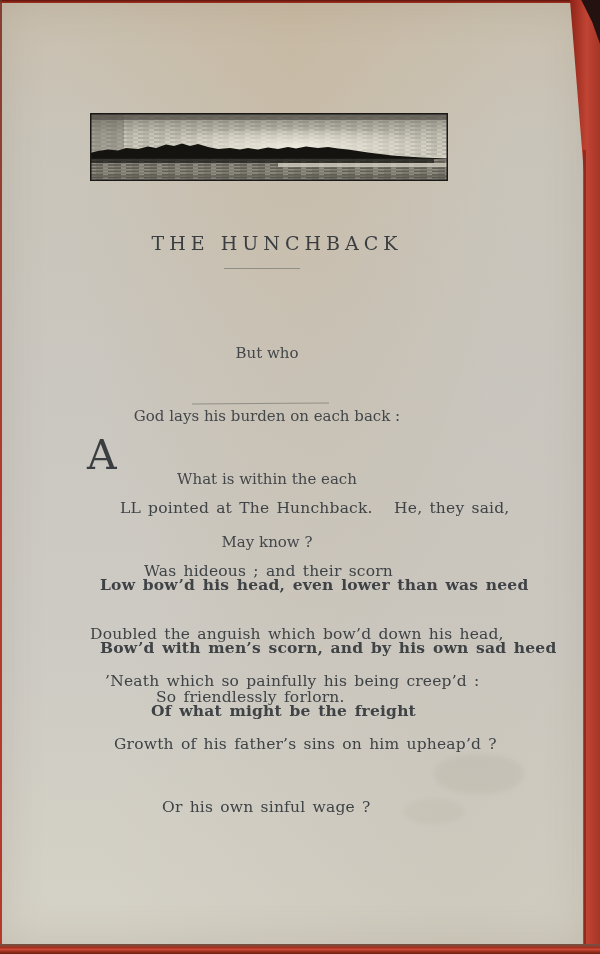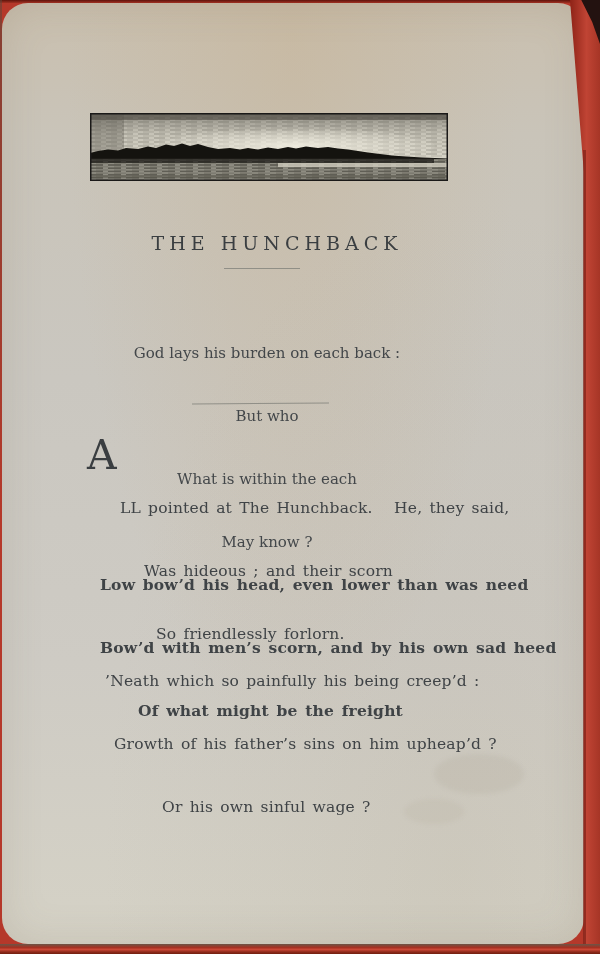--- a/index.html
+++ b/index.html
@@ -9,21 +9,20 @@
     font-family:"DejaVu Serif","Liberation Serif",serif;
   }
   
   .page{
     position:absolute;left:2px;top:3px;width:582px;height:941px;
     background:
       radial-gradient(ellipse at 78% 92%, rgba(176,166,148,0.18), transparent 55%),
       radial-gradient(ellipse at 50% 4%, rgba(198,178,148,0.45), transparent 55%),
       linear-gradient(180deg,#c9bfae 0%,#c9c4b9 14%,#cac7c0 40%,#cecbc4 70%,#d5d2c6 100%);
     box-shadow:inset 0 0 40px rgba(120,105,85,0.18);
-    border-radius:26px;
   }
   .stain{position:absolute;border-radius:50%;pointer-events:none;}
   
   .edge-top{position:absolute;left:0;top:0;width:100%;height:3px;
     background:linear-gradient(180deg,#5f140c,#a23122);}
   .edge-right{position:absolute;right:0;top:0;width:30px;height:954px;
     background:linear-gradient(90deg,#8e2317,#c04434 55%,#a63526);
     clip-path:polygon(0% 0%,100% 0%,100% 100%,46% 100%,46% 18%,0% 0%);}
   .edge-right-line{position:absolute;right:14px;top:150px;bottom:0;width:3px;
     background:#7d2017;opacity:.65;}
@@ -95,39 +94,40 @@
       <rect x="188" y="50" width="170" height="4" fill="#cfccbe" opacity="0.8"></rect>
       <rect x="0" y="62" width="358" height="3" fill="#55534a" opacity="0.5"></rect>
       <rect x="0.75" y="0.75" width="356.5" height="66.5" fill="none" stroke="#1a1918" stroke-width="1.5"></rect>
     </svg>
   </div>
 
   <h1 class="title">THE HUNCHBACK</h1>
   <div class="rule rule1"></div>
 
   <div class="epigraph">
+    <div class="line">But who</div>
     <div class="line">God lays his burden on each back :</div>
-    <div class="line">But who</div>
     <div class="line">What is within the each</div>
     <div class="line">May know ?</div>
   </div>
 
   <div class="rule rule2"></div>
 
   <div class="poem s1">
     <span class="dropcap">A</span>
     <div class="line" style="margin-left:32px">LL pointed at The Hunchback.   He, they said,</div>
     <div class="line" style="margin-left:56px">Was hideous ; and their scorn</div>
+    <div class="line" style="margin-left:2px">Doubled the anguish which bow’d down his head,</div>
     <div class="line" style="margin-left:68px">So friendlessly forlorn.</div>
   </div>
 
   <div class="poem s2">
     <div class="line" style="margin-left:12px">Low bow’d his head, even lower than was need</div>
     <div class="line" style="margin-left:12px">Bow’d with men’s scorn, and by his own sad heed</div>
-    <div class="line" style="margin-left:50px">Of what might be the freight</div>
+    <div class="line" style="margin-left:63px">Of what might be the freight</div>
   </div>
 
   <div class="poem s3">
     <div class="line" style="margin-left:17px">’Neath which so painfully his being creep’d :</div>
     <div class="line" style="margin-left:26px">Growth of his father’s sins on him upheap’d ?</div>
     <div class="line" style="margin-left:74px">Or his own sinful wage ?</div>
   </div>
 
   <div class="stain" style="right:60px;bottom:150px;width:90px;height:40px;background:rgba(150,138,118,0.10);filter:blur(2px);"></div>
   <div class="stain" style="right:120px;bottom:120px;width:60px;height:25px;background:rgba(150,138,118,0.08);filter:blur(2px);"></div>

